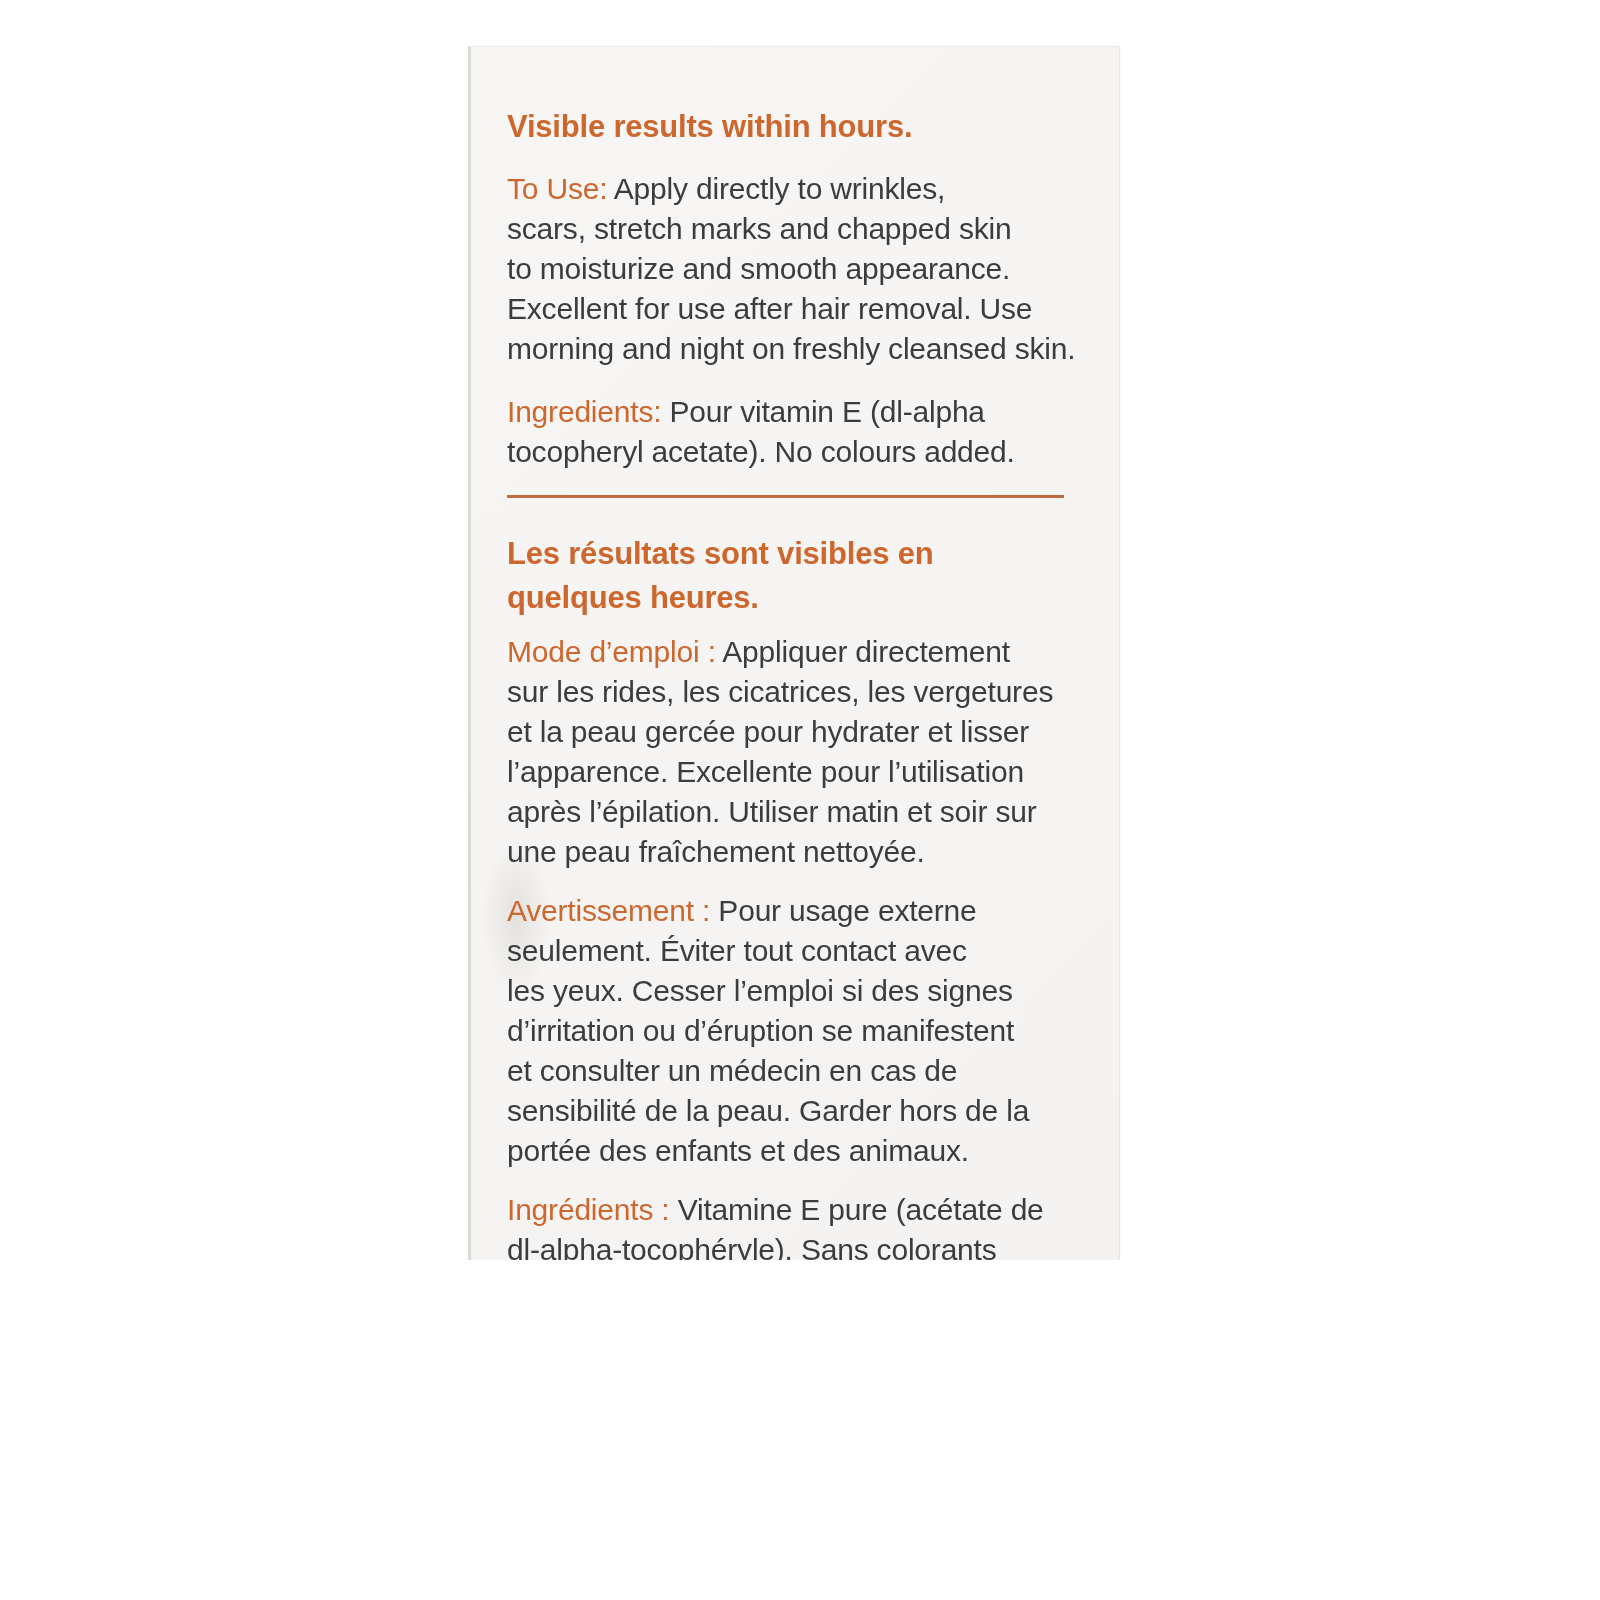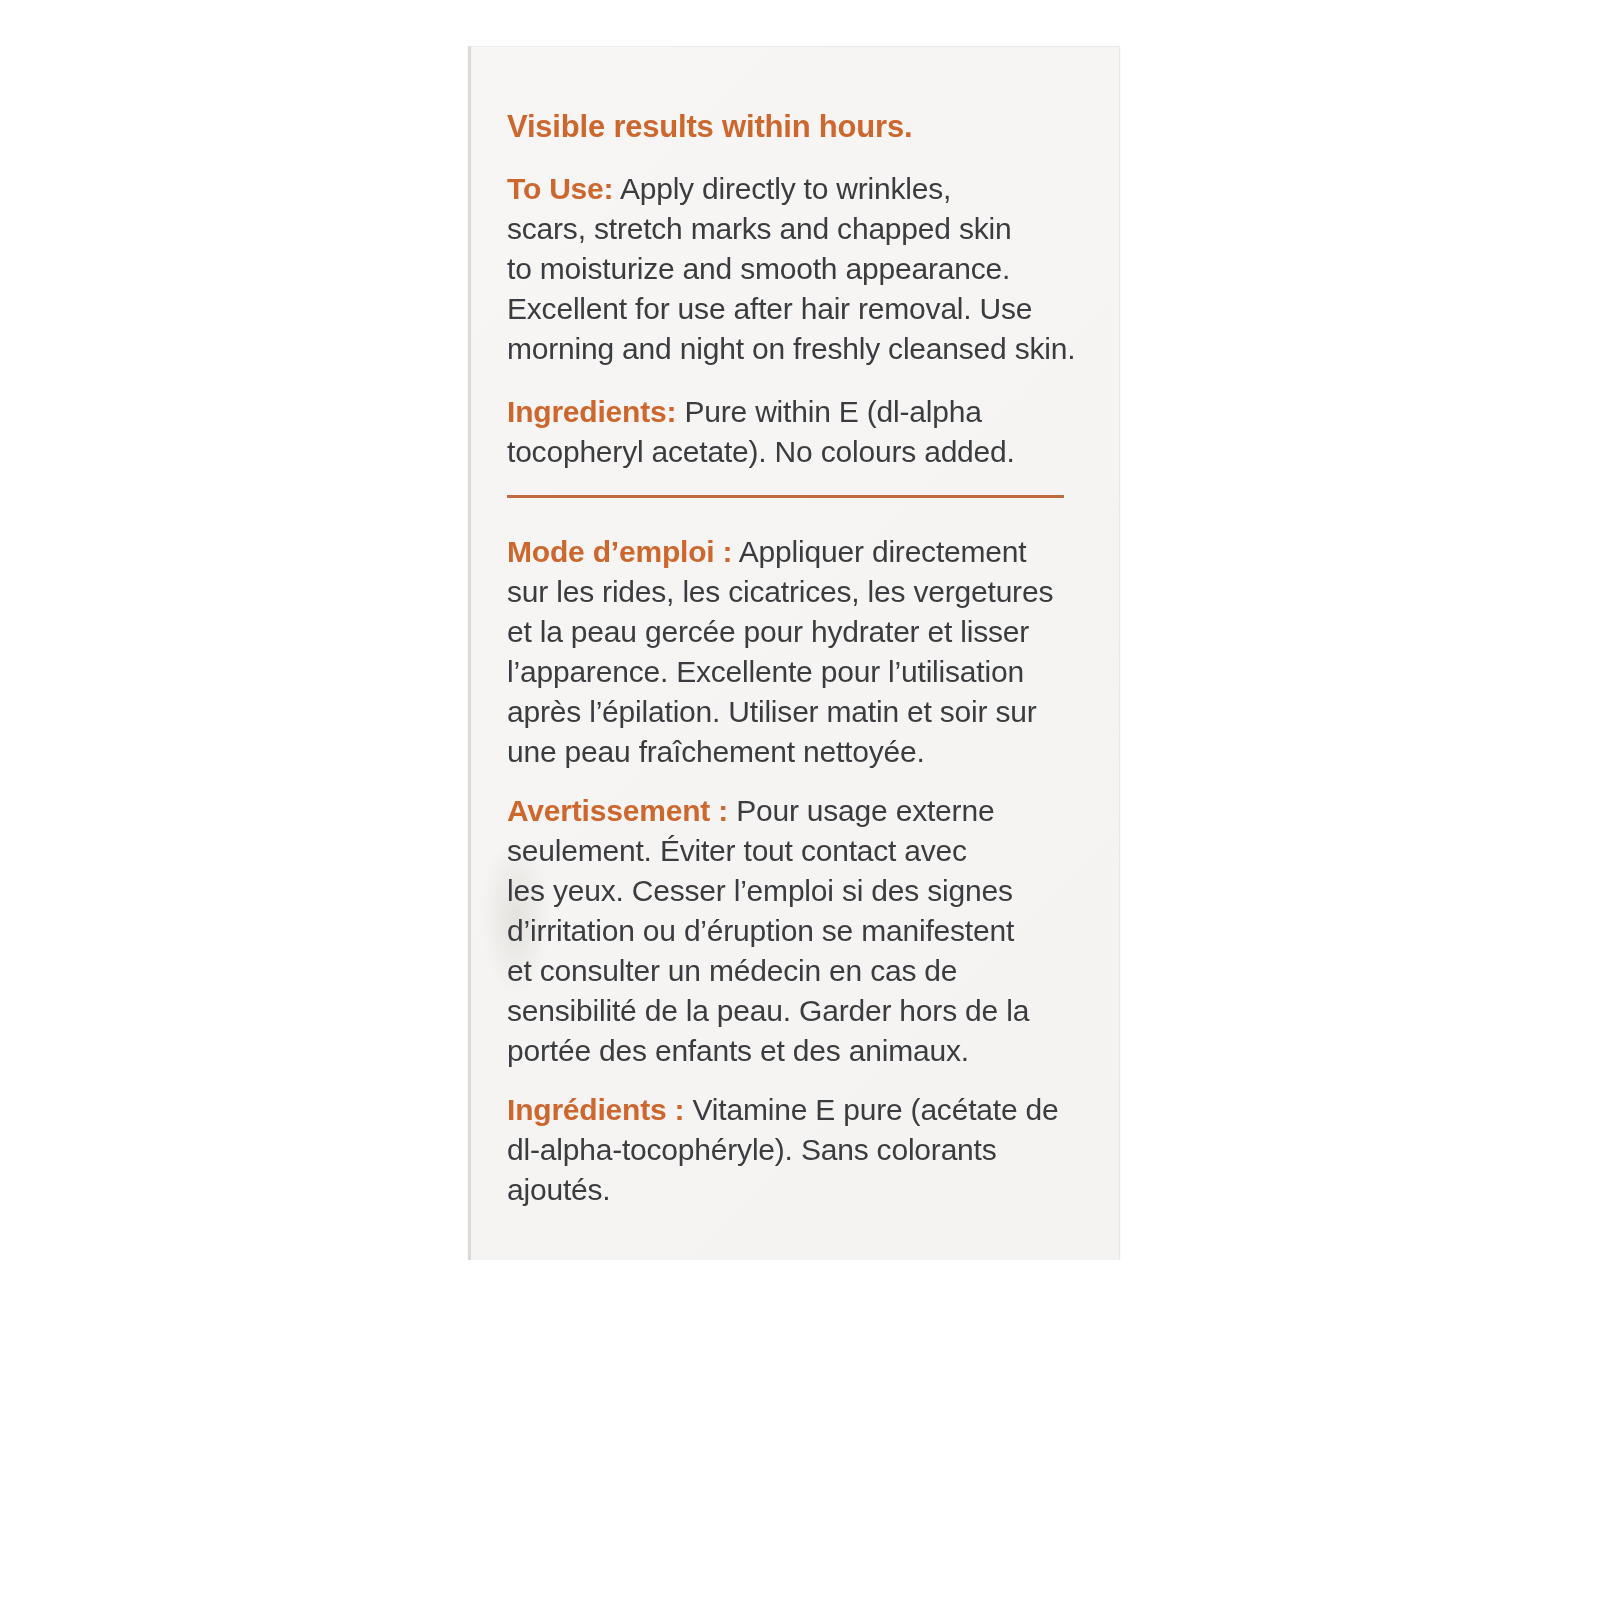--- a/index.html
+++ b/index.html
@@ -50,21 +50,21 @@
     font-size: 30px;
     line-height: 40px;
     letter-spacing: -0.2px;
     color: #3a3c3f;
     margin: 0 0 23px 0;
   }
   .para-fr {
     margin: 0 0 19px 0;
   }
   .label {
-    font-weight: bold;
+    font-weight: normal;
   }
   .para-text {
     white-space: pre-line;
   }
   .divider {
     height: 0;
     border-top: 3px solid #c06c40;
     width: 557px;
     margin: 14px 0 34px 0;
   }
@@ -104,28 +104,30 @@
           <span class="para-text">Apply directly to wrinkles,
 scars, stretch marks and chapped skin
 to moisturize and smooth appearance.
 Excellent for use after hair removal. Use
 morning and night on freshly cleansed skin.</span>
         </div>
 
 
         <div class="para">
           <span class="label accent" style="color: rgb(205, 103, 46); margin-top: 46px;">Ingredients:</span>
-          <span class="para-text">Pure within E (dl-alpha
+          <span class="para-text">Pour vitamin E (dl-alpha
 tocopheryl acetate). No colours added.</span>
         </div>
       </div>
 
       <div class="divider" style="border-top-color: rgb(192, 108, 64);"></div>
 
       <div>
+        <div class="heading heading-fr accent" style="color: rgb(205, 103, 46);">Les résultats sont visibles en
+quelques heures.</div>
 
         <div class="para para-fr">
           <span class="label accent" style="color: rgb(205, 103, 46);">Mode d’emploi :</span>
           <span class="para-text">Appliquer directement
 sur les rides, les cicatrices, les vergetures
 et la peau gercée pour hydrater et lisser
 l’apparence. Excellente pour l’utilisation
 après l’épilation. Utiliser matin et soir sur
 une peau fraîchement nettoyée.</span>
         </div>

